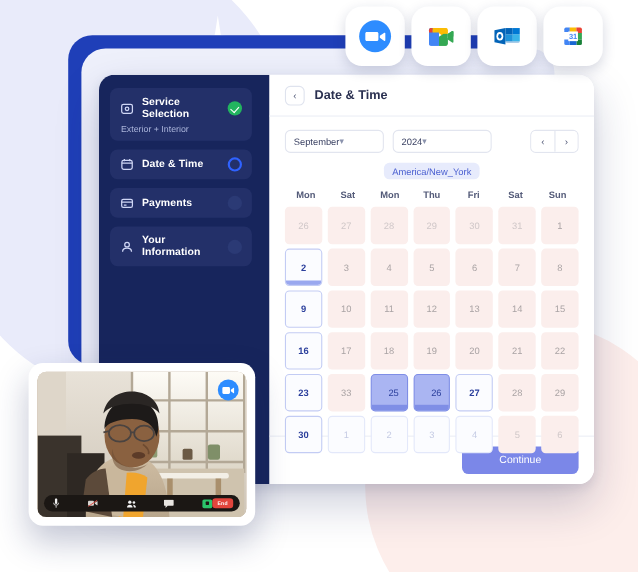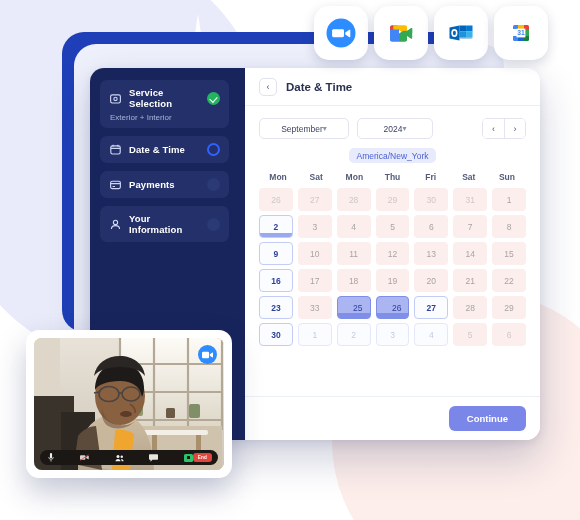--- a/index.html
+++ b/index.html
@@ -85,25 +85,25 @@
     display:flex; align-items:center; justify-content:center;
     color:#4a5272; font-size:9px; background:#fff;
   }
   .pane-title{ font-size:11.5px; color:#2a3050; font-weight:bold; }
 
   .pane-body{ flex:1; padding:12px 14px 0 14px; min-height:0; }
 
   .selects{ display:flex; align-items:center; gap:8px; }
   .sel{
     height:21px; border:1px solid #e2e5ef; border-radius:5px; background:#fff;
-    display:flex; align-items:center; justify-content:center;
+    display:flex; align-items:center; justify-content:flex-start;
     padding:0 7px; font-size:8.5px; color:#3c4karst; color:#3c4364;
   }
   .sel.month{ width:90px; }
-  .sel.year{ width:76px; }
+  .sel.year{ width:90px; }
   .chev{ color:#8b93ad; font-size:8px; line-height:1; }
   .navpair{ display:flex; border:1px solid #e2e5ef; border-radius:5px; overflow:hidden; height:21px; margin-left:auto; }
   .navbtn{
     width:21px; display:flex; align-items:center; justify-content:center;
     font-size:9px; color:#4a5272; background:#fff;
   }
   .navbtn + .navbtn{ border-left:1px solid #e2e5ef; }
 
   .tz-wrap{ display:flex; justify-content:center; margin-top:9px; }
   .tz{
@@ -113,21 +113,21 @@
 
   .dow{
     display:grid; grid-template-columns:repeat(7,1fr); margin-top:9px;
     text-align:center; font-size:8.5px; color:#545b79; font-weight:bold;
   }
   .grid{
     display:grid; grid-template-columns:repeat(7,1fr);
     gap:4px 5px; margin-top:6px;
   }
   .day{
-    height:23px; border-radius:4px; display:flex; align-items:center;
+    height:34px; border-radius:4px; display:flex; align-items:center;
     justify-content:center; font-size:8.5px; position:relative; overflow:hidden;
   }
   
   .day.off{ background:#fbeeec; color:#a9a3a4; }
   .day.off.dim{ background:#fbeeec; color:#cfc7c8; }
   
   .day.open{
     background:#fbfcff; border:1px solid #c3ccf4; color:#2b3f9c; font-weight:bold;
   }
   
@@ -138,22 +138,22 @@
     position:absolute; left:0; right:0; bottom:0; height:4px; background:#9aa8ef;
   }
   .day.sel{ background:#aab5f2; border:1px solid #7f8ee6; color:#2b3f9c;justify-content:flex-end; }
   .day.sel .bar{ background:#7f8ee6; height:5px; }
 
   .pane-foot{
     flex:0 0 44px; border-top:1px solid #eceef5; display:flex;
     align-items:center; justify-content:flex-end; padding:0 14px;
   }
   .continue{
-    background:#7b87e8; color:#fff; font-size:9.5px; font-weight:bold;
-    border:none; border-radius:6px; padding:7px 18px;
+    background:#7b87e8; color:#fff; font-size:9.5px; font-weight:normal;
+    border:none; border-radius:6px; padding:7px 34px;
   }
 
   
   .chips{ position:absolute; left:314px; top:6px; display:flex; gap:6px; }
   .chip{
     width:54px; height:54px; border-radius:15px; background:#fff;
     box-shadow:0 4px 12px rgba(30,40,90,.18);
     display:flex; align-items:center; justify-content:center;
   }
   .chip svg{ display:block; }

